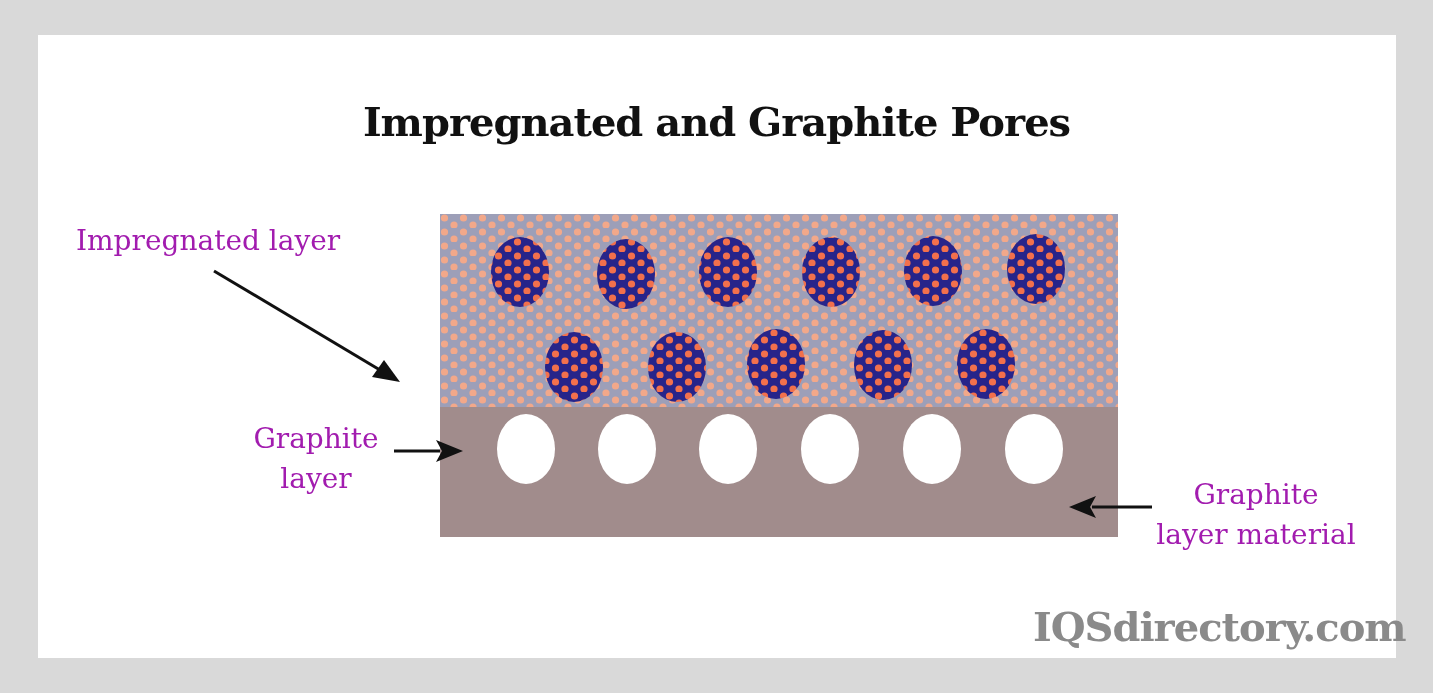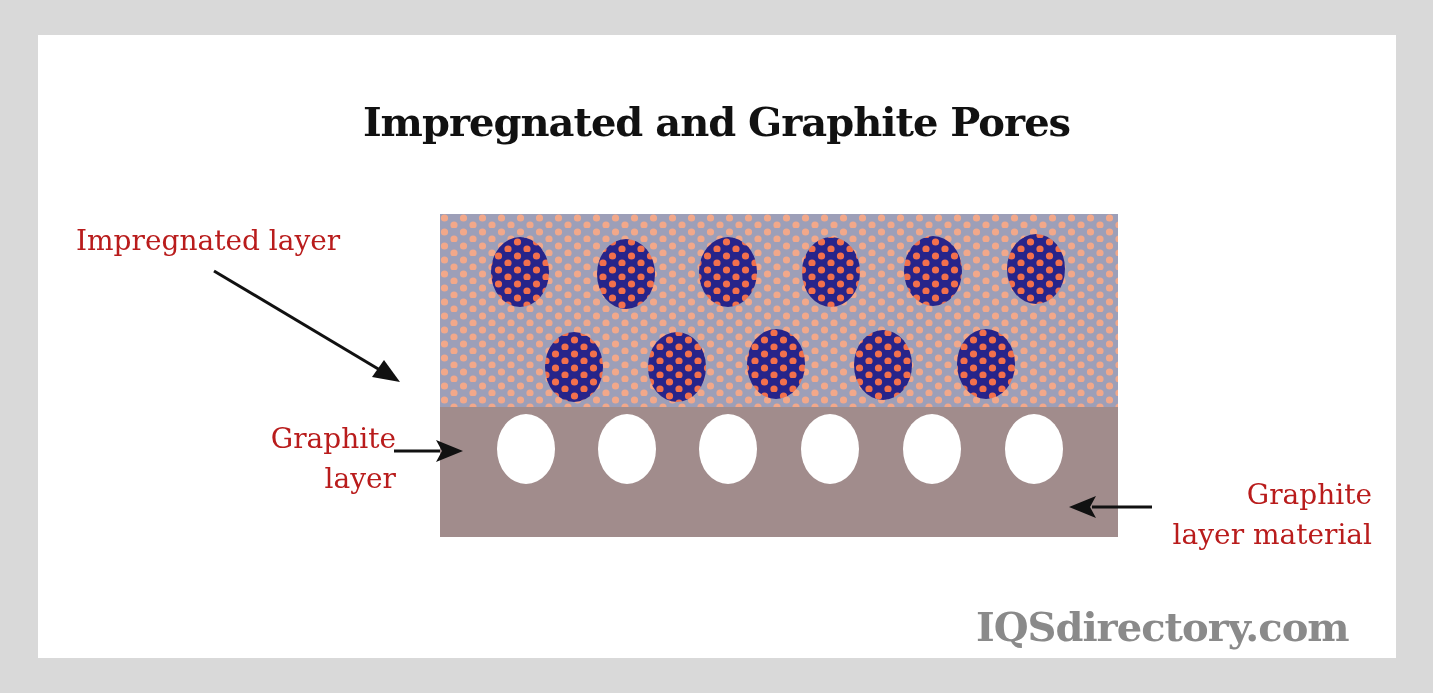--- a/index.html
+++ b/index.html
@@ -1,21 +1,21 @@
 <!DOCTYPE html>
 <html><head>
 <meta charset="utf-8">
 <style>
   html,body{margin:0;padding:0;}
   body{width:1433px;height:693px;background:#d9d9d9;position:relative;overflow:hidden;font-family:"DejaVu Serif","Liberation Serif",serif;}
   .canvas{position:absolute;left:38px;top:35px;width:1358px;height:623px;background:#ffffff;}
   .title{position:absolute;left:0;top:98px;width:1433px;text-align:center;font-size:40px;font-weight:bold;color:#111;letter-spacing:-1px;font-family:"DejaVu Serif",serif;}
-  .label{position:absolute;font-size:28px;color:#b91c1c;line-height:40px;font-family:"DejaVu Serif",serif;}
-  .label.center{text-align:right;}
-  .watermark{position:absolute;left:976px;top:603px;font-size:40px;font-weight:bold;color:#8a8a8a;font-family:"DejaVu Serif",serif;letter-spacing:-1px;}
+  .label{position:absolute;font-size:28px;color:#a21caf;line-height:40px;font-family:"DejaVu Serif",serif;}
+  .label.center{text-align:center;}
+  .watermark{position:absolute;left:1033px;top:603px;font-size:40px;font-weight:bold;color:#8a8a8a;font-family:"DejaVu Serif",serif;letter-spacing:-1px;}
   svg.diagram{position:absolute;left:0;top:0;}
 </style>
 </head>
 <body>
 
 <div class="canvas"></div>
 
 <div class="title">Impregnated and Graphite Pores</div>
 
 <svg class="diagram" width="1433" height="693">

